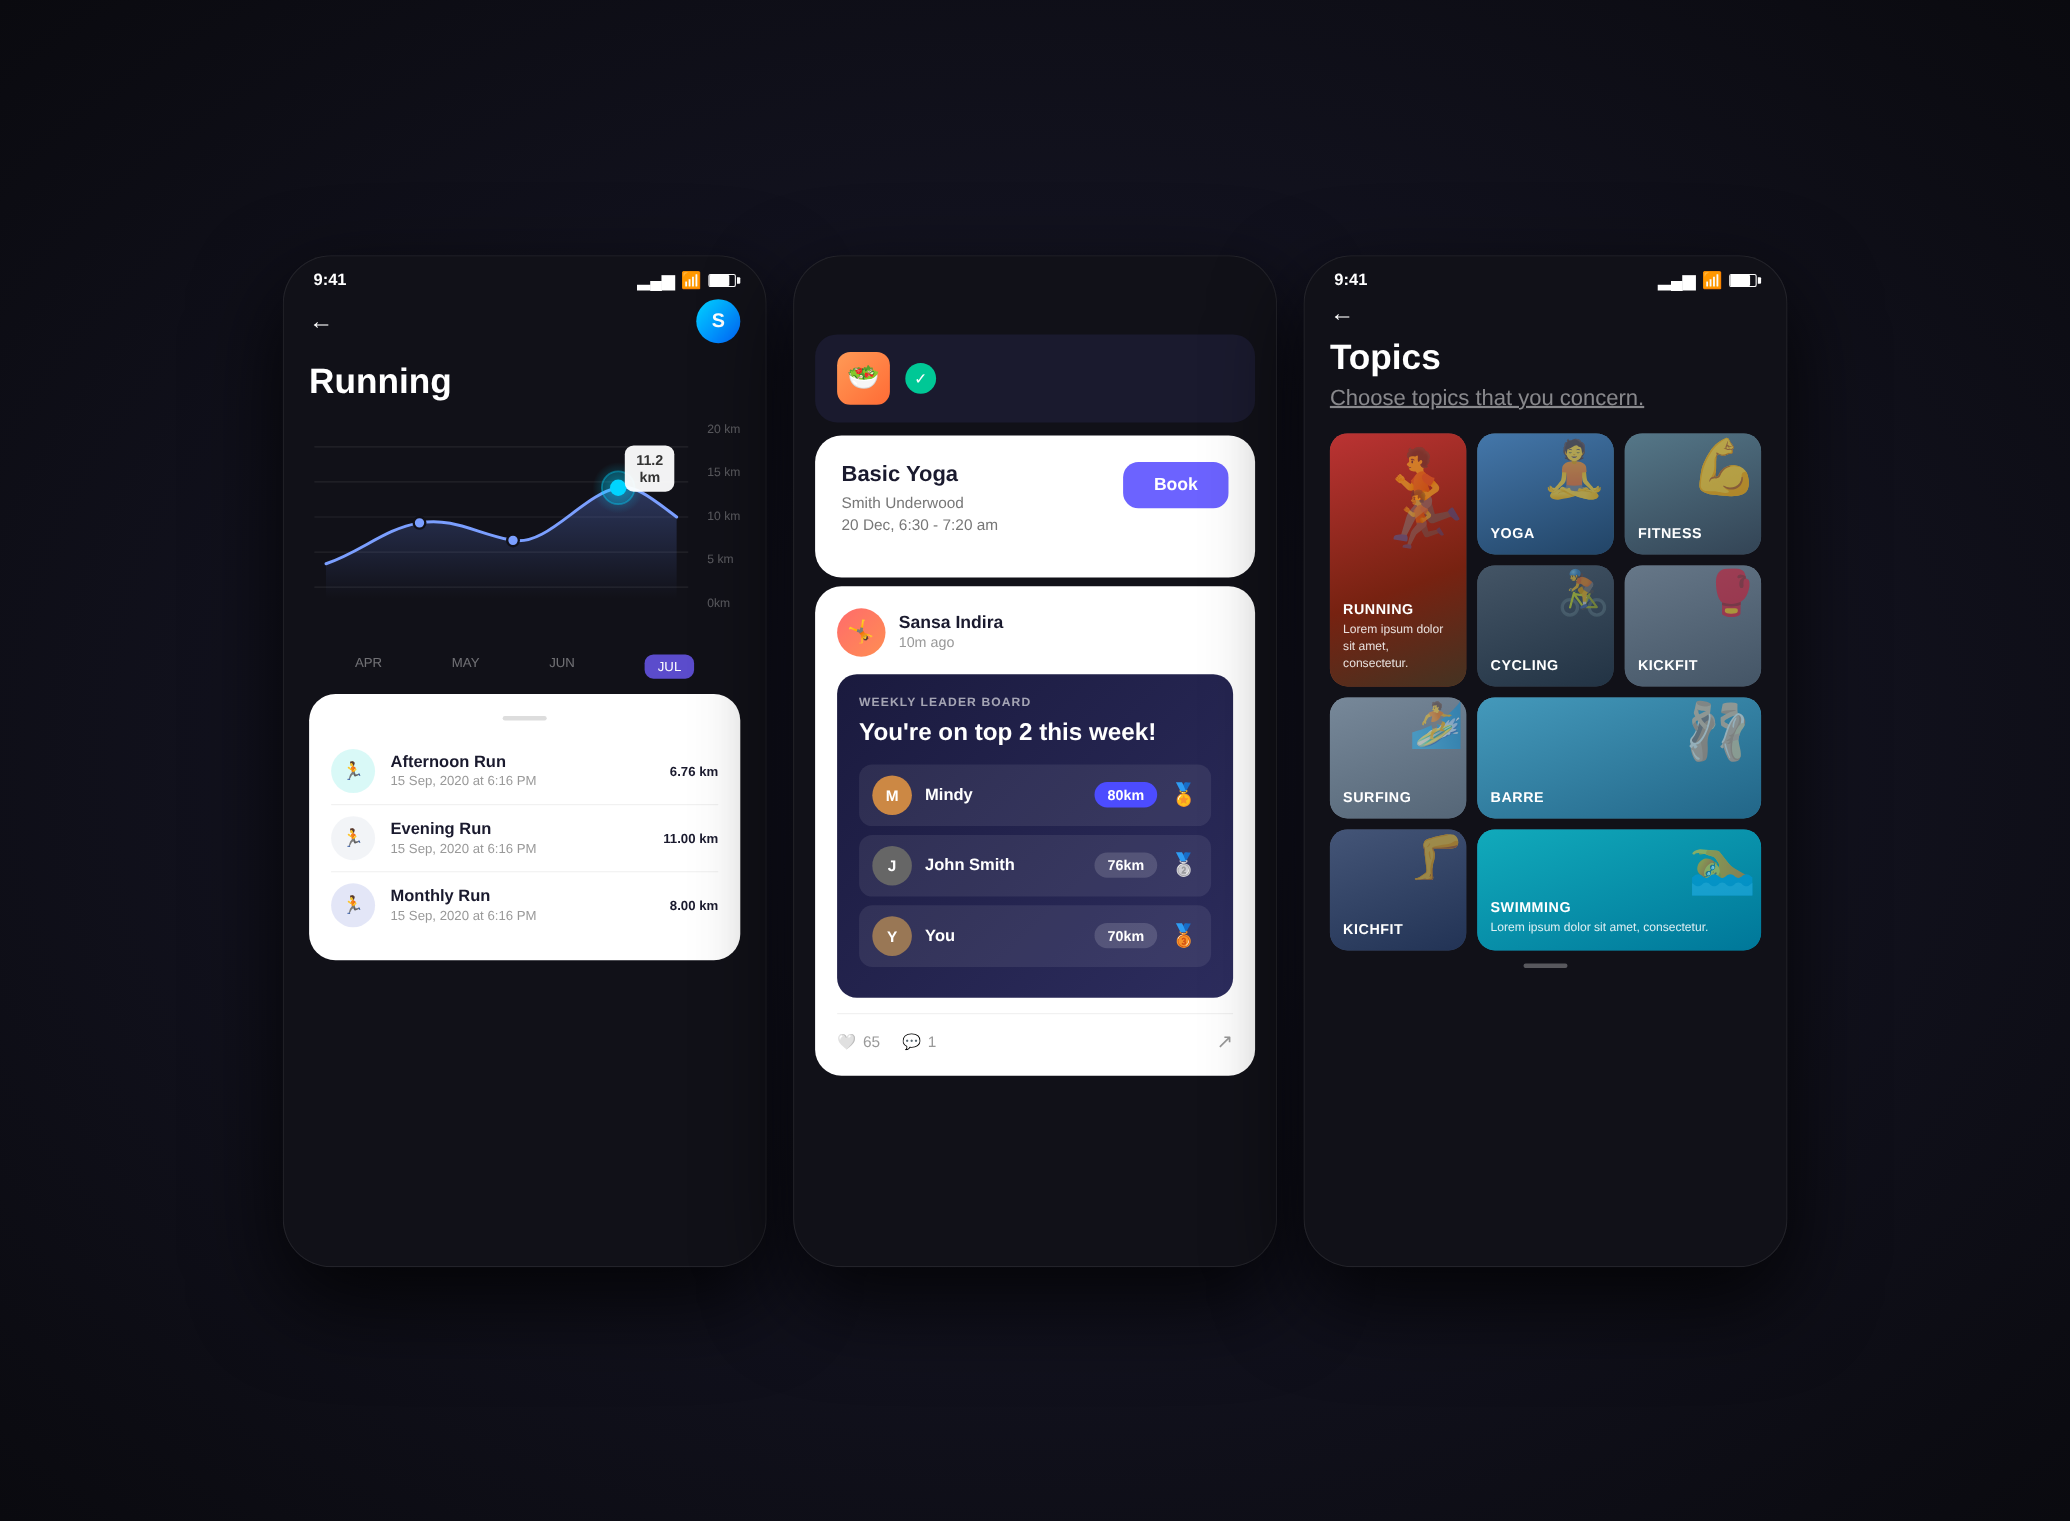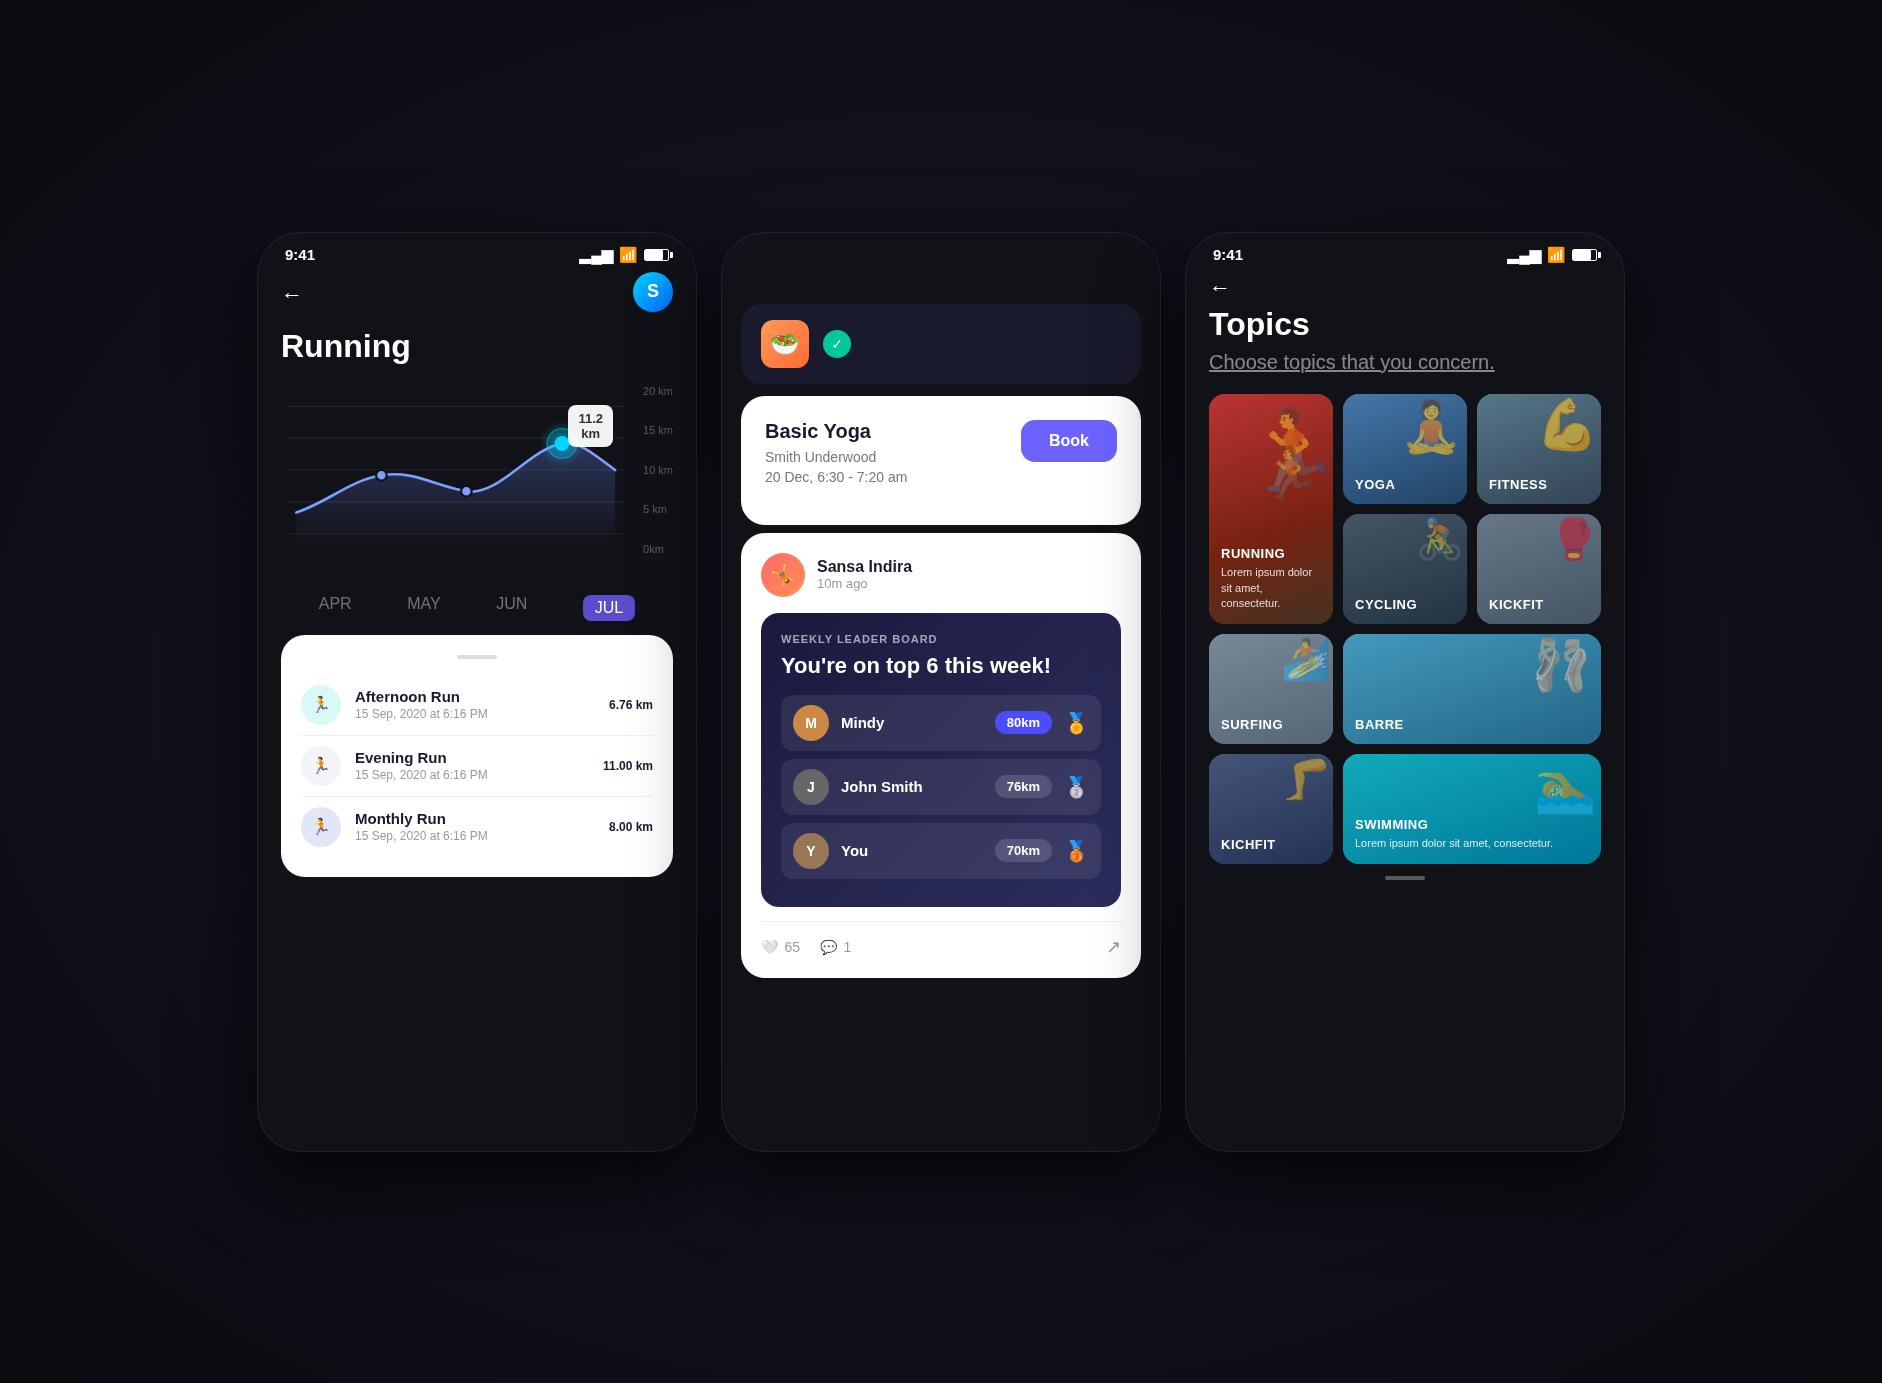--- a/index.html
+++ b/index.html
@@ -190,21 +190,21 @@
       font-size: 11px;
     }
     .chart-x-labels {
       display: flex;
       justify-content: space-around;
       padding: 0 10px;
       margin-top: 4px;
     }
     .chart-x-label {
       color: rgba(255,255,255,0.4);
-      font-size: 16px;
+      font-size: 12px;
     }
     .chart-x-label.active {
       background: #5b4ccc;
       color: white;
       padding: 4px 12px;
       border-radius: 8px;
     }
 
     
     .run-list-card {
@@ -632,21 +632,21 @@
       <div class="social-header">
         <div class="social-avatar">🤸</div>
         <div>
           <div class="social-name">Sansa Indira</div>
           <div class="social-time">10m ago</div>
         </div>
       </div>
 
       <div class="leaderboard">
         <div class="lb-label">WEEKLY LEADER BOARD</div>
-        <div class="lb-title">You're on top 6 this week!</div>
+        <div class="lb-title">You're on top 2 this week!</div>
 
         <div class="lb-item">
           <div class="avatar-circle" style="background: #cc8844;">M</div>
           <span class="lb-name">Mindy</span>
           <span class="lb-km first">80km</span>
           <span class="lb-medal">🏅</span>
         </div>
 
         <div class="lb-item">
           <div class="avatar-circle" style="background: #666;">J</div>

